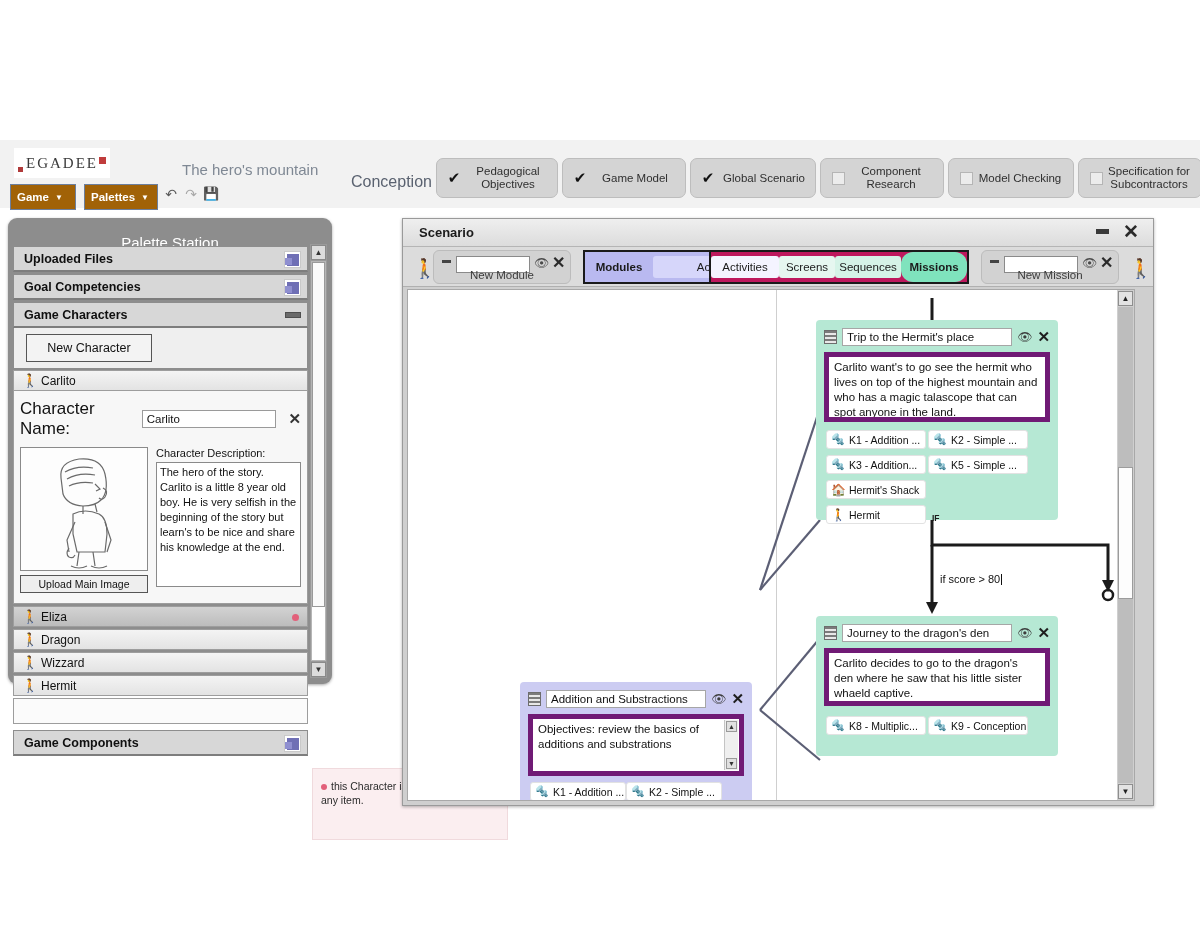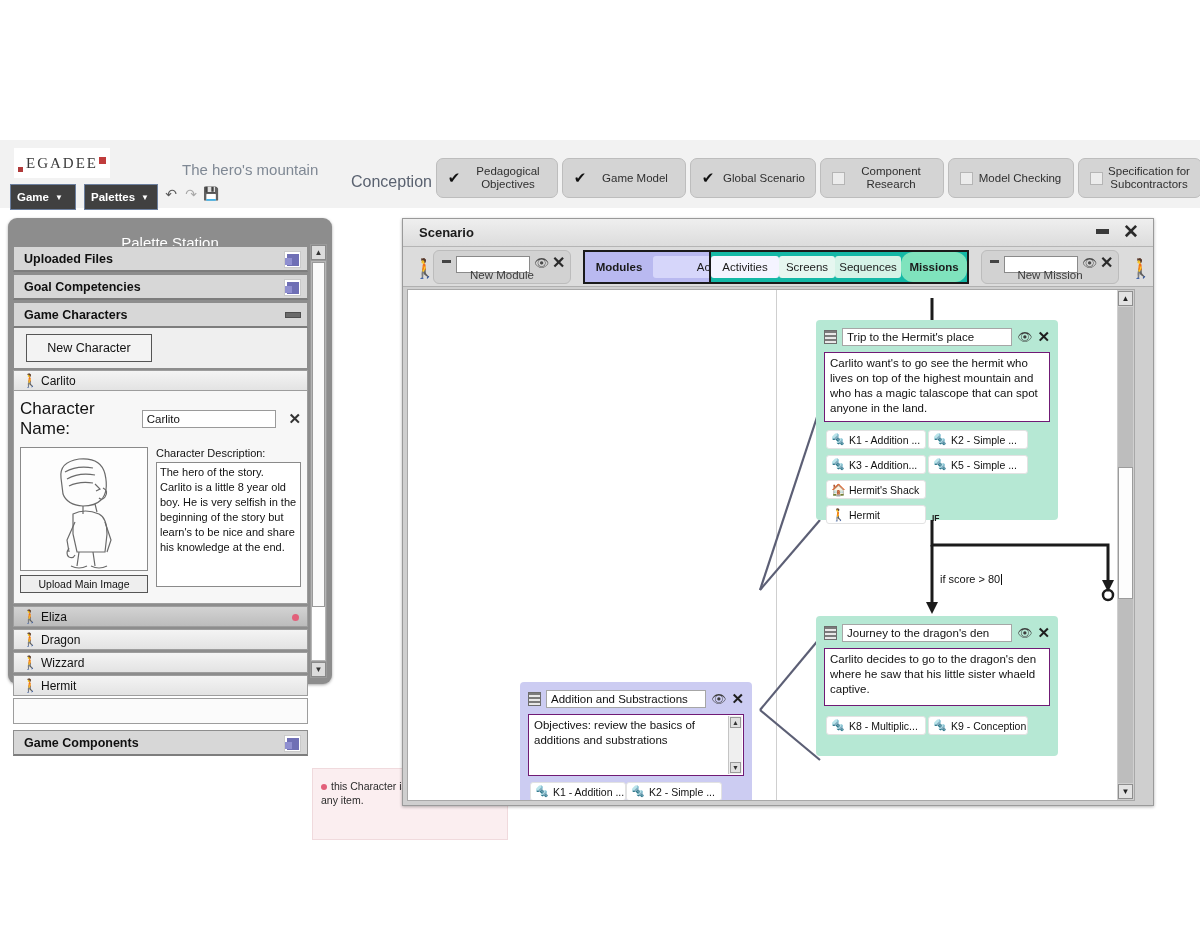--- a/index.html
+++ b/index.html
@@ -12,21 +12,21 @@
   .app{position:absolute;left:0;top:140px;width:1200px;height:610px;}
 
   
   .topbar{position:absolute;left:0;top:0;width:1200px;height:68px;background:#f2f2f2;}
   .logo{position:absolute;left:14px;top:8px;width:96px;height:30px;background:#ffffff;
         display:flex;align-items:center;justify-content:center;}
   .logo-text{font-family:"Liberation Serif", serif;font-size:15px;letter-spacing:2px;color:#3a3a3a;}
   .logo-dot-l{position:absolute;left:4px;bottom:6px;width:5px;height:5px;background:#b03a3a;}
   .logo-dot-r{position:absolute;right:4px;top:9px;width:7px;height:7px;background:#c03c3c;}
 
-  .menubtn{position:absolute;top:44px;height:19px;background:#404040;border:1px solid #6c7f9e;
+  .menubtn{position:absolute;top:44px;height:19px;background:#a16207;border:1px solid #6c7f9e;
            color:#ffffff;font-size:11.5px;font-weight:bold;display:flex;align-items:center;
            padding:12px 6px;box-sizing:border-box;}
   .menubtn .caret{margin-left:6px;font-size:8px;}
   #menu-game{left:10px;width:66px;}
   #menu-palettes{left:84px;width:74px;}
 
   .toolicon{position:absolute;top:44px;width:18px;height:19px;display:flex;align-items:center;
             justify-content:center;color:#5a5a5a;font-size:14px;}
   #undo-icon{left:162px;}
   #redo-icon{left:182px;color:#a9a9a9;}
@@ -143,21 +143,21 @@
   .card-blue{background:#ccccf2;}
   .card-green{background:#b6e8d4;}
   .card-head{position:absolute;left:8px;top:7px;right:8px;height:20px;display:flex;align-items:center;}
   .grip{width:13px;height:14px;flex:none;
         background:repeating-linear-gradient(#7b7b7b,#7b7b7b 2px,#e8e8e8 2px,#e8e8e8 4px);
         border:1px solid #6d6d6d;box-sizing:border-box;}
   .card-title{flex:1;margin-left:5px;height:18px;background:#ffffff;border:1px solid #a6a6a6;
               box-sizing:border-box;font-size:11.5px;color:#111;padding:0 4px;display:flex;align-items:center;}
   .card-eye{margin-left:5px;font-size:12px;color:#3d3d3d;}
   .card-x{margin-left:5px;font-size:15px;font-weight:bold;color:#1e1e1e;line-height:14px;}
-  .card-desc{position:absolute;left:8px;right:8px;background:#ffffff;border:1px solid #701a75;
+  .card-desc{position:absolute;left:8px;right:8px;background:#ffffff;border:5px solid #701a75;
              box-sizing:border-box;font-size:11.5px;color:#111;line-height:15px;padding:3px 5px;overflow:hidden;}
   .desc-sb{position:absolute;right:1px;top:1px;width:13px;bottom:1px;background:#efefef;border-left:1px solid #c4c4c4;}
   .dsb-a{position:absolute;left:1px;width:11px;height:11px;background:#e0e0e0;border:1px solid #9a9a9a;
          box-sizing:border-box;display:flex;align-items:center;justify-content:center;font-size:7px;color:#333;}
   .dsb-a.up{top:1px;} .dsb-a.down{bottom:1px;}
 
   .chip{position:absolute;height:19px;background:#ffffff;border-radius:3px;border:1px solid #e2e2e2;
         box-sizing:border-box;display:flex;align-items:center;font-size:10.5px;color:#111;overflow:hidden;}
   .chip .ci{width:15px;margin-left:4px;flex:none;text-align:center;font-size:11px;color:#3a3a4a;}
   .chip .ci.green{color:#2f8f6f;font-size:12px;}
@@ -350,21 +350,21 @@
         <span class="eye" style="left:100px">👁</span>
         <span class="x" style="left:118px">✕</span>
         <span class="cap">New Module</span>
       </div>
 
       <div class="tabsbar" style="left:180px;width:192px;background:#b9b9f0">
         <span class="tab active" style="width:68px">Modules</span>
         <span class="tab inner" style="width:110px;background:#d6d6fa">Acts</span>
       </div>
 
-      <div class="tabsbar" style="left:306px;width:260px;background:#14b8a6">
+      <div class="tabsbar" style="left:306px;width:260px;background:#be185d">
         <span class="tab inner" style="width:68px;background:#f4f4ff">Activities</span>
         <span class="tab inner" style="width:56px;background:#e6f7f0">Screens</span>
         <span class="tab inner" style="width:66px;background:#d5f3e7">Sequences</span>
         <span class="tab active" style="width:66px;background:#7fe3bd">Missions</span>
       </div>
 
       <div class="creator" style="left:578px;width:138px">
         <span class="minus"></span>
         <span class="inp" style="left:22px;width:74px"></span>
         <span class="eye" style="left:100px">👁</span>

